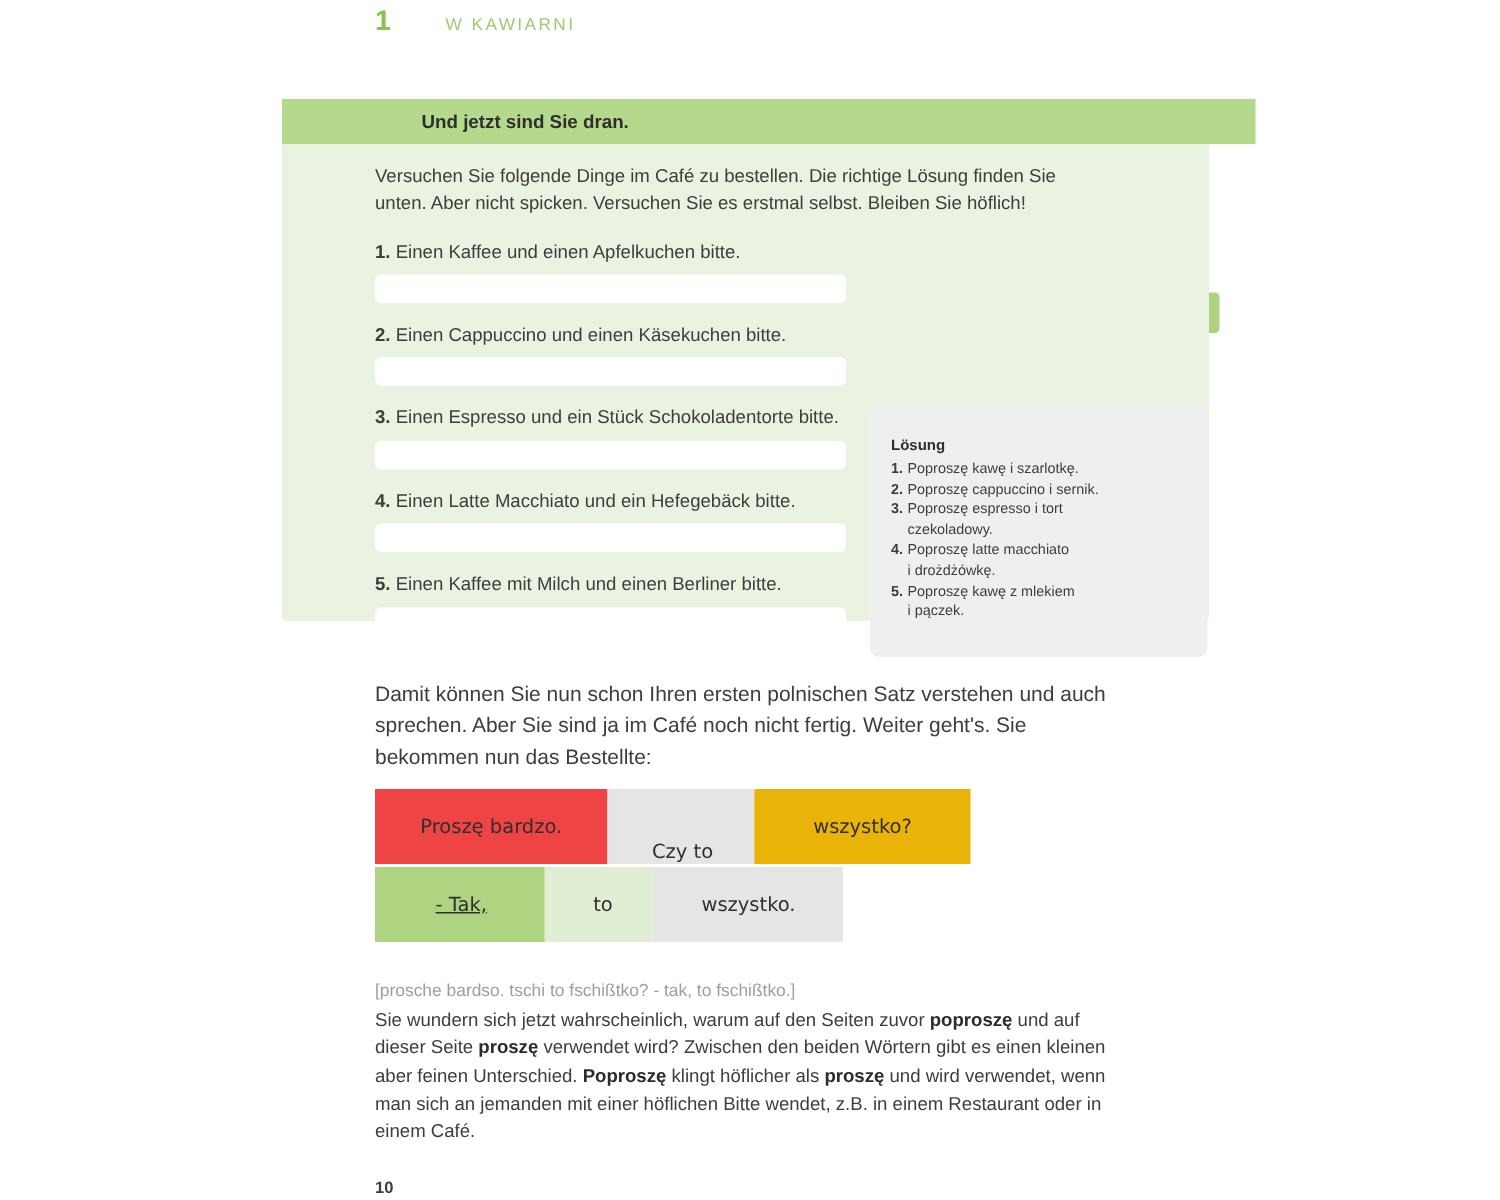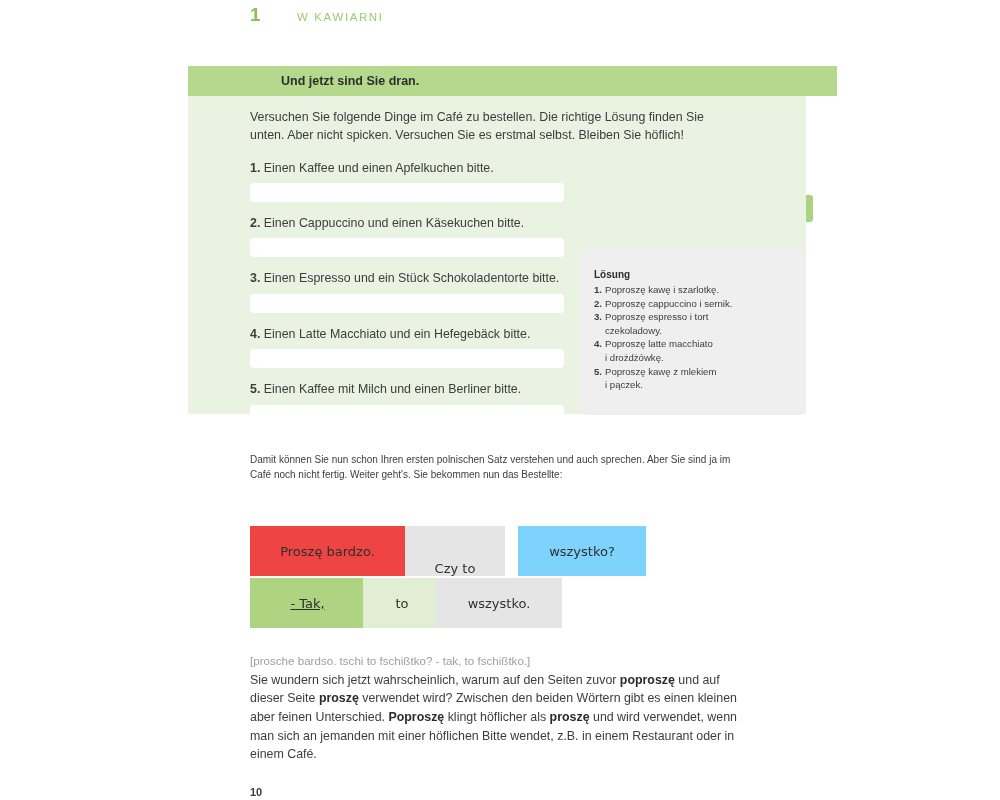--- a/index.html
+++ b/index.html
@@ -101,21 +101,21 @@
     height: 19px;
     background: #ffffff;
     border-radius: 4px;
     margin-bottom: 13px;
   }
 
   
   #solution-box {
     position: absolute;
     left: 580px;
-    top: 248px;
+    top: 271px;
     width: 225px;
     height: 167px;
     background: #efeff0;
     border-radius: 6px;
   }
   #solution-inner {
     padding: 21px 0 0 14px;
   }
   #solution-title {
     font-size: 10px;
@@ -135,21 +135,21 @@
     flex: none;
   }
   .solution-text { white-space: pre-line; }
 
   
   #mid-paragraph {
     position: absolute;
     left: 250px;
     top: 452px;
     width: 494px;
-    font-size: 10px;
+    font-size: 14px;
     line-height: 1.50;
     color: #3d3d3d;
   }
 
   
   #dialogue {
     position: absolute;
     left: 250px;
     top: 526px;
   }
@@ -293,21 +293,21 @@
 <div id="mid-paragraph">Damit können Sie nun schon Ihren ersten polnischen Satz verstehen und auch sprechen. Aber Sie sind ja im Café noch nicht fertig. Weiter geht's. Sie bekommen nun das Bestellte:</div>
 
 <div id="dialogue">
     <div class="dialogue-row">
       <div class="bubble" style="left: 0px; width: 155px; background: #ef4444;">
         <span>Proszę bardzo.</span>
       </div>
       <div class="bubble" style="left: 155px; width: 100px; background: #e5e5e5; align-items: flex-end;">
         <span>Czy to</span>
       </div>
-      <div class="bubble" style="left: 268px; width: 128px; background: #7dd3fc;">
+      <div class="bubble" style="left: 253px; width: 144px; background: #eab308;">
         <span>wszystko?</span>
       </div>
     </div>
     <div class="dialogue-row">
       <div class="bubble" style="left: 0px; width: 115px; background: rgb(174, 212, 130); text-decoration: underline;">
         <span>- Tak,</span>
       </div>
       <div class="bubble skew-left" style="left: 113px; width: 78px; background: rgb(226, 238, 212);">
         <span>to</span>
       </div>

